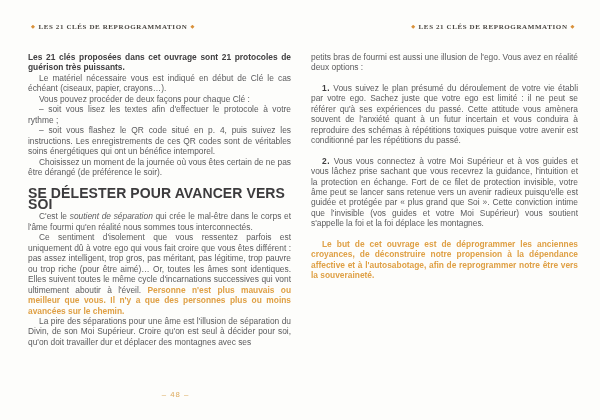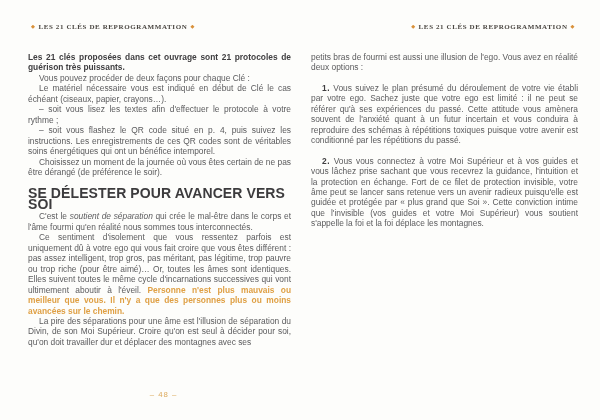--- a/index.html
+++ b/index.html
@@ -51,55 +51,56 @@
     letter-spacing:0.1px;
     text-align:left;
   }
   .seg-bold   { font-weight:bold; color:#3f3e40; }
   .seg-italic { font-style:italic; }
   .seg-accent { font-weight:bold; }
   .num { letter-spacing:0.5px; }
 
   .page-number {
     position:absolute;
-    bottom:21px; left:4px;
+    bottom:21px; left:16px;
     width:100%;
     text-align:center;
     font-size:7.8px;
     letter-spacing:1px;
   }
 </style>
 </head>
 <body>
 
 <div class="spread">
 
   <div class="page page-left">
     <div class="running-header">
       <span class="orn" style="color: rgb(217, 145, 58);">◆</span><span>LES 21 CLÉS DE REPROGRAMMATION</span><span class="orn" style="color: rgb(217, 145, 58);">◆</span>
     </div>
     <div class="content">
         <p><span class="seg-bold">Les 21 clés proposées dans cet ouvrage sont 21 protocoles de guérison très puissants.</span></p>
+        <p class="indent"><span>Le matériel nécessaire vous est indiqué en début de Clé le cas échéant (ciseaux, papier, crayons…).</span></p>
         <p class="indent"><span>Vous pouvez procéder de deux façons pour chaque Clé :</span></p>
-        <p class="indent"><span>Le matériel nécessaire vous est indiqué en début de Clé le cas échéant (ciseaux, papier, crayons…).</span></p>
         <p class="indent"><span>– soit vous lisez les textes afin d'effectuer le protocole à votre rythme ;</span></p>
         <p class="indent"><span>– soit vous flashez le QR code situé en p. 4, puis suivez les instructions. Les enregistrements de ces QR codes sont de véritables soins énergétiques qui ont un bénéfice intemporel.</span></p>
         <p class="indent"><span>Choisissez un moment de la journée où vous êtes certain de ne pas être dérangé (de préférence le soir).</span></p>
         <h2><span>SE DÉLESTER POUR AVANCER VERS SOI</span></h2>
         <p class="indent"><span>C'est le </span><span class="seg-italic">soutient de séparation</span><span> qui crée le mal-être dans le corps et l'âme fourmi qu'en réalité nous sommes tous interconnectés.</span></p>
         <p class="indent"><span>Ce sentiment d'isolement que vous ressentez parfois est uniquement dû à votre ego qui vous fait croire que vous êtes différent : pas assez intelligent, trop gros, pas méritant, pas légitime, trop pauvre ou trop riche (pour être aimé)… Or, toutes les âmes sont identiques. Elles suivent toutes le même cycle d'incarnations successives qui vont ultimement aboutir à l'éveil. </span><span class="seg-accent" style="color: rgb(223, 160, 69);">Personne n'est plus mauvais ou meilleur que vous. Il n'y a que des personnes plus ou moins avancées sur le chemin.</span></p>
         <p class="indent"><span>La pire des séparations pour une âme est l'illusion de séparation du Divin, de son Moi Supérieur. Croire qu'on est seul à décider pour soi, qu'on doit travailler dur et déplacer des montagnes avec ses</span></p>
       </div>
     <div class="page-number" style="color: rgb(221, 171, 94);">– 48 –</div>
   </div>
 
   <div class="page page-right">
     <div class="running-header">
       <span class="orn" style="color: rgb(217, 145, 58);">◆</span><span>LES 21 CLÉS DE REPROGRAMMATION</span><span class="orn" style="color: rgb(217, 145, 58);">◆</span>
     </div>
     <div class="content">
         <p><span>petits bras de fourmi est aussi une illusion de l'ego. Vous avez en réalité deux options :</span></p>
         <p class="indent spaced"><span class="seg-bold num">1.</span><span> Vous suivez le plan présumé du déroulement de votre vie établi par votre ego. Sachez juste que votre ego est limité : il ne peut se référer qu'à ses expériences du passé. Cette attitude vous amènera souvent de l'anxiété quant à un futur incertain et vous conduira à reproduire des schémas à répétitions toxiques puisque votre avenir est conditionné par les répétitions du passé.</span></p>
         <p class="indent spaced"><span class="seg-bold num">2.</span><span>  Vous vous connectez à votre Moi Supérieur et à vos guides et vous lâchez prise sachant que vous recevrez la guidance, l'intuition et la protection en échange. Fort de ce filet de protection invisible, votre âme peut se lancer sans retenue vers un avenir radieux puisqu'elle est guidée et protégée par « plus grand que Soi ». Cette conviction intime que l'invisible (vos guides et votre Moi Supérieur) vous soutient s'appelle la foi et la foi déplace les montagnes.</span></p>
+        <p class="indent spaced"><span class="seg-accent" style="color: rgb(223, 160, 69);">Le but de cet ouvrage est de déprogrammer les anciennes croyances, de déconstruire notre propension à la dépendance affective et à l'autosabotage, afin de reprogrammer notre être vers la souveraineté.</span></p>
       </div>
   </div>
 
 </div>
 
 </body></html>

